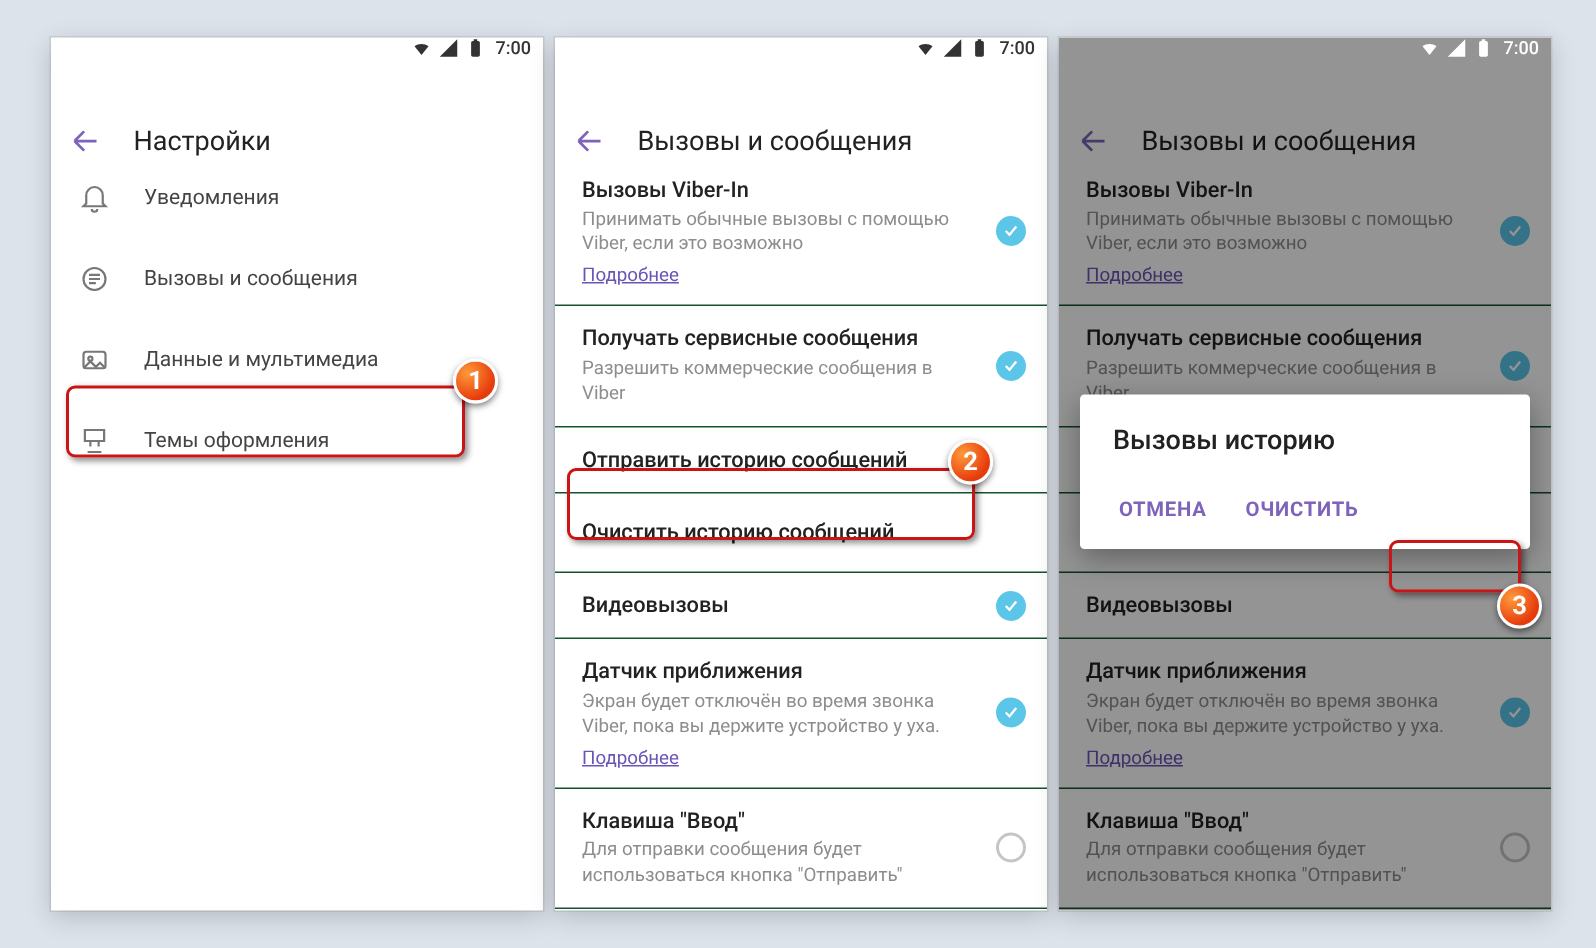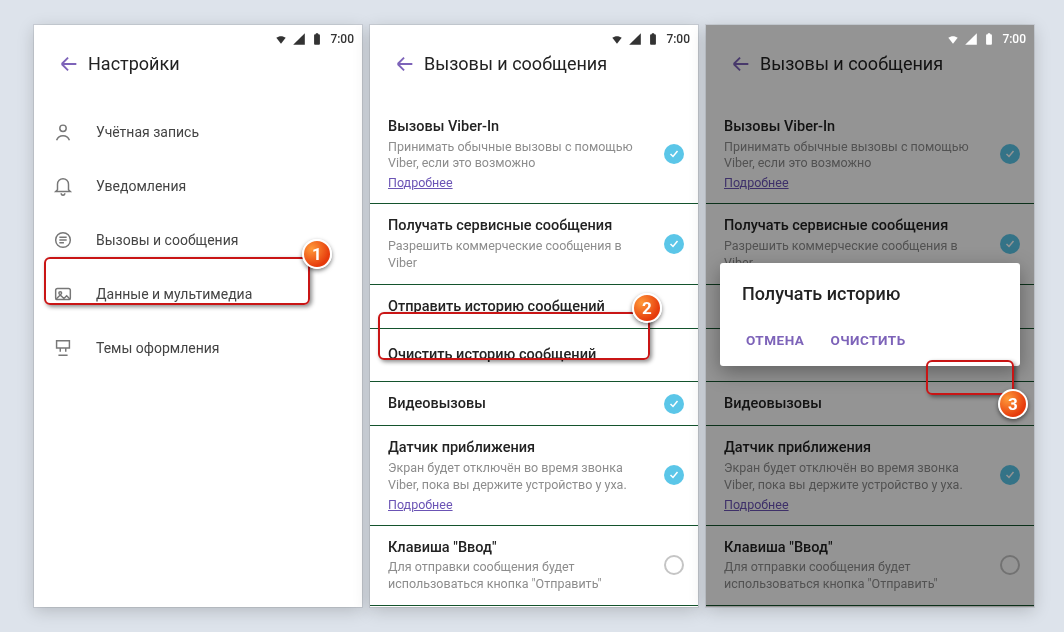--- a/index.html
+++ b/index.html
@@ -21,39 +21,38 @@
     overflow: hidden;
   }
   .phone.p1 { left: 34px; }
   .phone.p2 { left: 370px; }
   .phone.p3 { left: 706px; }
 
   
   .statusbar {
     height: 24px;
     display: flex;
-    align-items: center;
+    align-items: flex-end;
     justify-content: flex-end;
     gap: 4px;
     padding: 14px 8px;
     font-size: 12px;
     font-weight: 500;
     color: #333;
   }
   .statusbar svg { width: 14px; height: 14px; display: block; }
   .statusbar .clock { margin-left: 2px; }
 
   
   .appbar {
     height: 52px;
     display: flex;
-    align-items: flex-start;
+    align-items: flex-end;
     padding: 0 12px;
-    gap: 8px;
-    margin-left: 12px;
+    gap: 21px;
   }
   .back-arrow { width: 22px; height: 22px; color: #7d63b9; }
   .appbar-title { font-size: 18px; font-weight: 400; color: #222; }
 
   .content { height: calc(100% - 76px); overflow: hidden; }
 
   
   .settings-item {
     display: flex;
     align-items: center;
@@ -159,27 +158,20 @@
     </div>
     <div class="appbar">
       <svg class="back-arrow" viewBox="0 0 24 24" fill="none" stroke="currentColor" stroke-width="2">
           <path d="M20 12H4m0 0l7-7m-7 7l7 7"></path>
         </svg>
       <div class="appbar-title">Настройки</div>
     </div>
     <div class="content">
       <div class="settings-item">
         <svg class="icon" viewBox="0 0 24 24" fill="none" stroke="currentColor" stroke-width="1.6">
-            <circle cx="12" cy="8" r="3.5"></circle>
-            <path d="M5 21c1.5-4 5-5 7-5s5.5 1 7 5"></path>
-          </svg>
-        <span class="label">Учётная запись</span>
-      </div>
-      <div class="settings-item">
-        <svg class="icon" viewBox="0 0 24 24" fill="none" stroke="currentColor" stroke-width="1.6">
             <path d="M6 16V10a6 6 0 1112 0v6l2 2H4l2-2z"></path>
             <path d="M10 20a2 2 0 004 0"></path>
           </svg>
         <span class="label">Уведомления</span>
       </div>
       <div class="settings-item">
         <svg class="icon" viewBox="0 0 24 24" fill="none" stroke="currentColor" stroke-width="1.6">
             <circle cx="12" cy="12" r="8"></circle>
             <path d="M8 12h8M8 9h8M8 15h5"></path>
           </svg>
@@ -364,21 +356,21 @@
       <svg viewBox="0 0 24 24" fill="currentColor">
           <path d="M2 22h20V2L2 22z"></path>
         </svg>
       <svg viewBox="0 0 24 24" fill="currentColor">
           <path d="M15 4h-1V2h-4v2H9c-1 0-2 .9-2 2v14c0 1.1 1 2 2 2h6c1 0 2-.9 2-2V6c0-1.1-1-2-2-2z"></path>
         </svg>
       <span class="clock">7:00</span>
     </div>
 
     <div class="dialog">
-      <div class="dialog-title">Получать историю</div>
+      <div class="dialog-title">Вызовы историю</div>
       <div class="dialog-actions">
         <div class="dialog-btn">ОТМЕНА</div>
         <div class="dialog-btn">ОЧИСТИТЬ</div>
       </div>
     </div>
 
     <div class="hl" style="left:220px; top:335px; width:88px; height:35px;"></div>
     <div class="badge" style="left:292px; top:364px;">3</div>
   </div>
 

